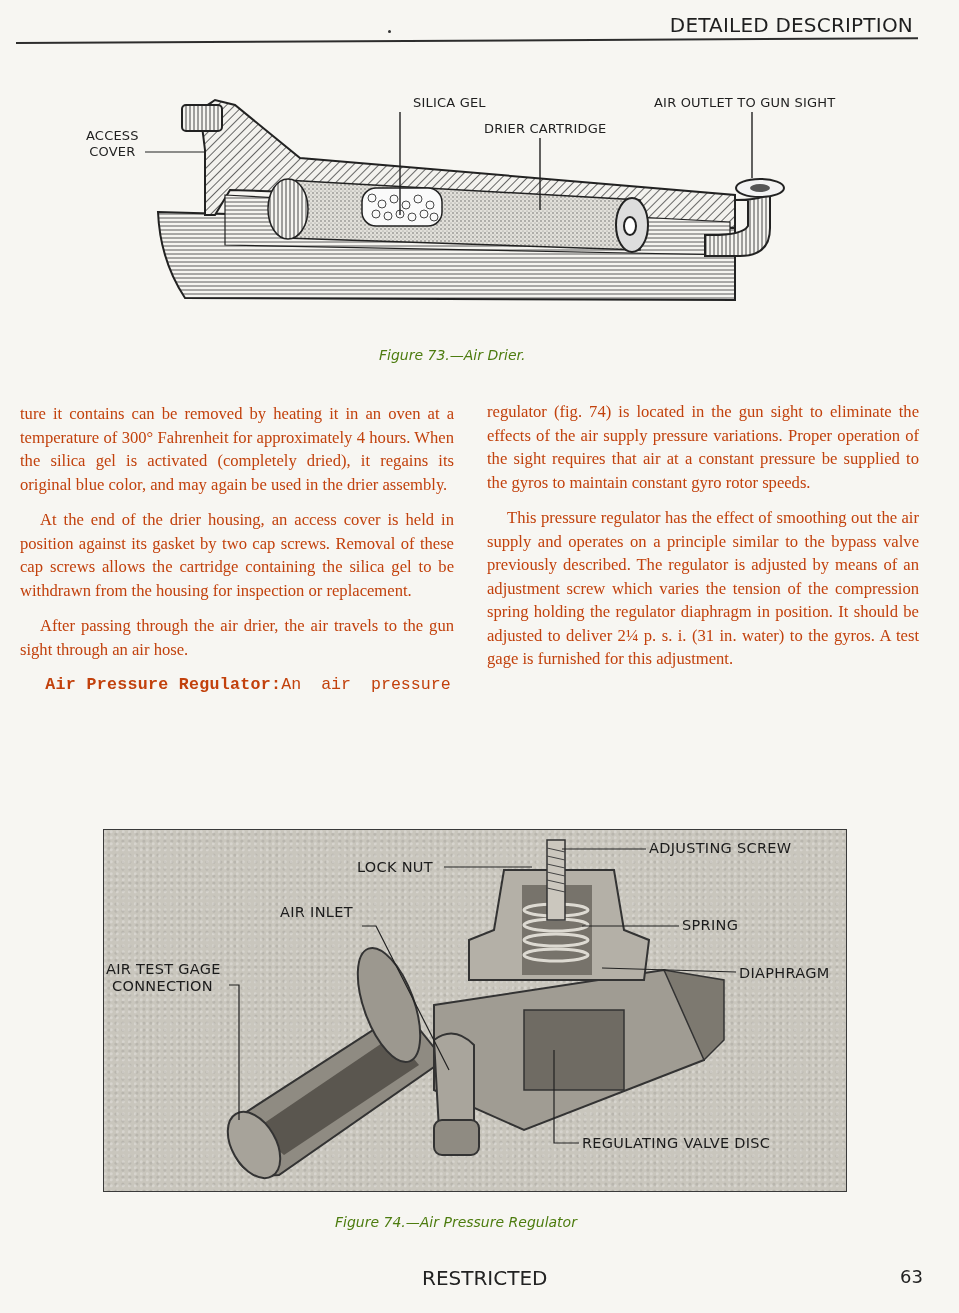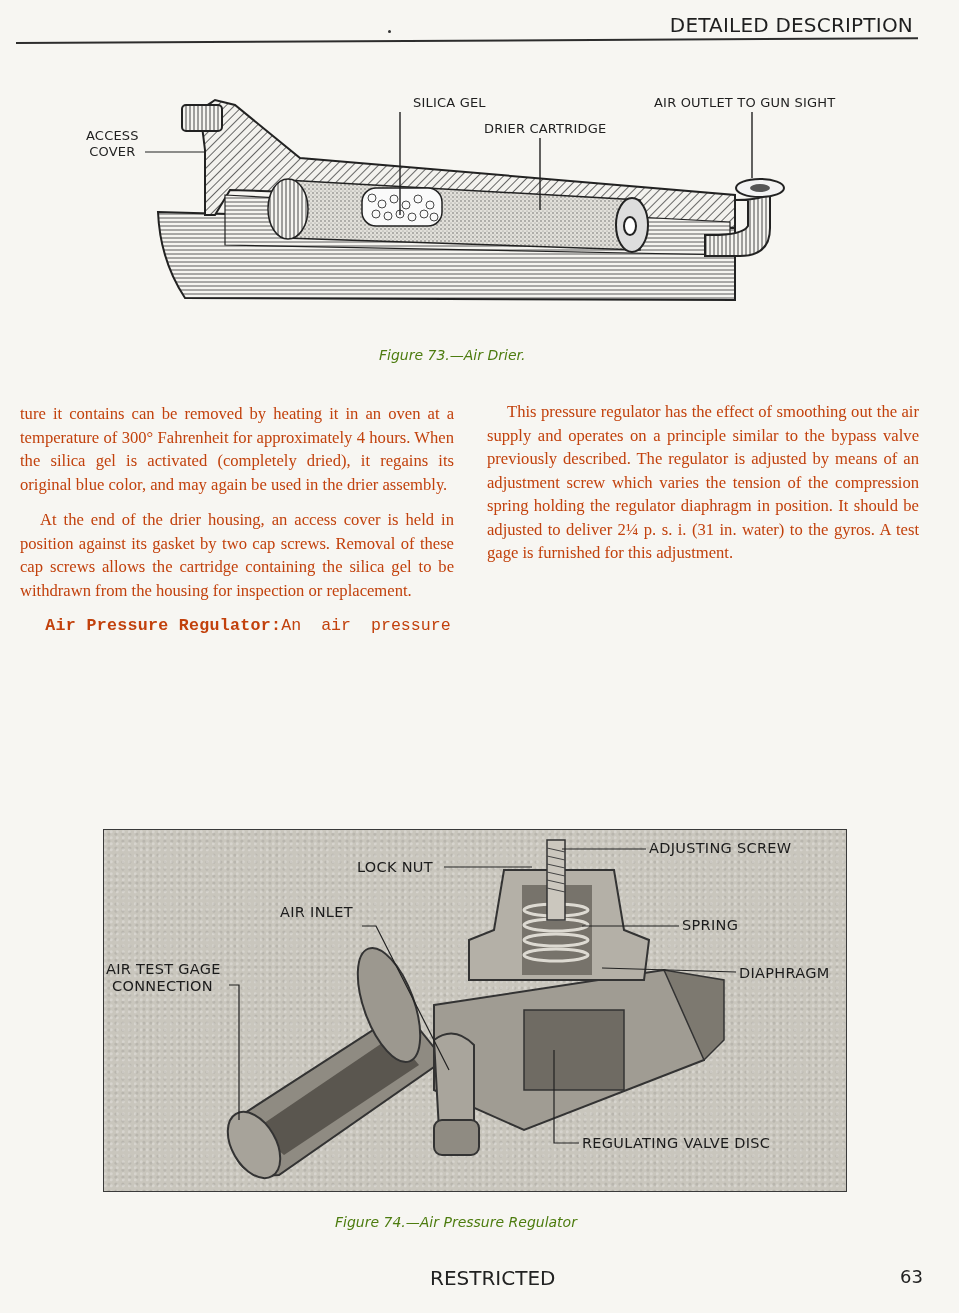--- a/index.html
+++ b/index.html
@@ -47,21 +47,20 @@
     background-size: 6px 6px, 7px 7px;
     overflow: hidden;
   }
   .photo-label {
     font-family: "DejaVu Sans", "Liberation Sans", sans-serif; font-size: 14.5px; color: #1c1c1c; white-space: nowrap;
     line-height: 17px; letter-spacing: 0.3px;
   }
   .footer-restricted {
     left: 422px; top: 1266px; font-size: 20px; color: #222;
     font-family: "DejaVu Sans", "Liberation Sans", sans-serif;
-    margin-left: 8px;
   }
   .footer-page {
     left: 900px; top: 1266px; font-size: 18px; color: #222;
     font-family: "DejaVu Sans", "Liberation Sans", sans-serif;
   }
 </style>
 </head>
 <body>
 
 <div class="abs header-title">DETAILED DESCRIPTION</div>
@@ -135,27 +134,29 @@
   </div>
   <div class="abs fig-label" style="left:369px;top:15px;margin-left:44px;">SILICA GEL</div>
   <div class="abs fig-label" style="left:484px;top:41px;">DRIER CARTRIDGE</div>
   <div class="abs fig-label" style="left:654px;top:15px;">AIR OUTLET TO GUN SIGHT</div>
 </div>
 <div class="abs caption" style="left:379px;top:347px;">Figure 73.—Air Drier.</div>
 
 <div class="abs col" style="left:20px;top:402px;width:434px;">
   <p class="noindent">ture it contains can be removed by heating it in an oven at a temperature of 300° Fahrenheit for approximately 4 hours. When the silica gel is activated (completely dried), it regains its original blue color, and may again be used in the drier assembly.</p>
   <p class="indent">At the end of the drier housing, an access cover is held in position against its gasket by two cap screws. Removal of these cap screws allows the cartridge containing the silica gel to be withdrawn from the housing for inspection or replacement.</p>
+  <p class="indent">After passing through the air drier, the air travels to the gun sight through an air hose.</p>
   <div class="heading-line" style="padding-left:22px;">
     <b>Air Pressure Regulator:</b>
     <span style="word-spacing:10px;">An air pressure</span>
   </div>
 </div>
 
 <div class="abs col" style="left:487px;top:400px;width:432px;">
+  <p class="noindent">regulator (fig. 74) is located in the gun sight to eliminate the effects of the air supply pressure variations. Proper operation of the sight requires that air at a constant pressure be supplied to the gyros to maintain constant gyro rotor speeds.</p>
   <p class="indent">This pressure regulator has the effect of smoothing out the air supply and operates on a principle similar to the bypass valve previously described. The regulator is adjusted by means of an adjustment screw which varies the tension of the compression spring holding the regulator diaphragm in position. It should be adjusted to deliver 2¼ p. s. i. (31 in. water) to the gyros. A test gage is furnished for this adjustment.</p>
 </div>
 
 <div class="abs photo">
   <svg width="742" height="361" style="position:absolute;left:0;top:0;">
 
     <path d="M130 290 L300 180 L340 230 L175 345 Q120 350 130 290 Z" fill="#8f8b82" stroke="#333" stroke-width="2"></path>
     <path d="M150 300 L290 205 L315 235 L180 325 Z" fill="#5a564f"></path>
     <ellipse cx="150" cy="315" rx="22" ry="36" fill="#a7a39a" stroke="#333" stroke-width="2" transform="rotate(-30 150 315)"></ellipse>
     <ellipse cx="285" cy="175" rx="25" ry="60" fill="#9c988f" stroke="#333" stroke-width="2" transform="rotate(-20 285 175)"></ellipse>

